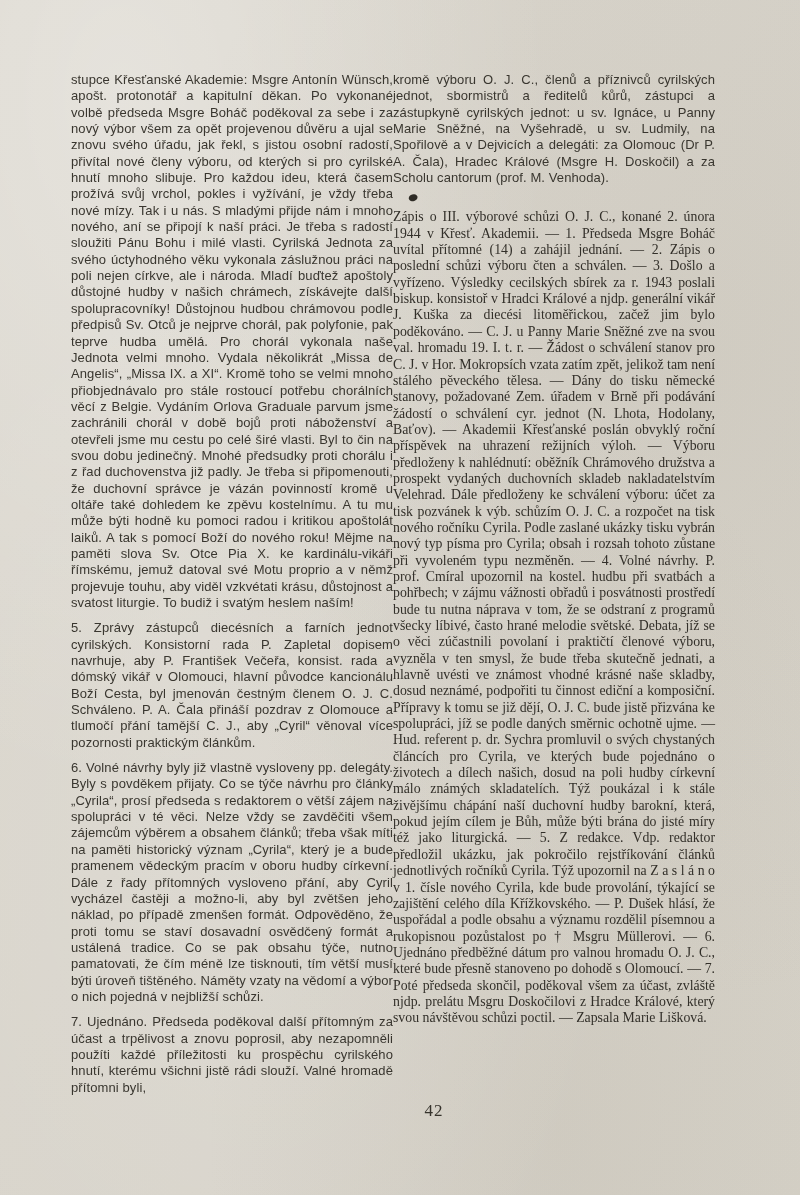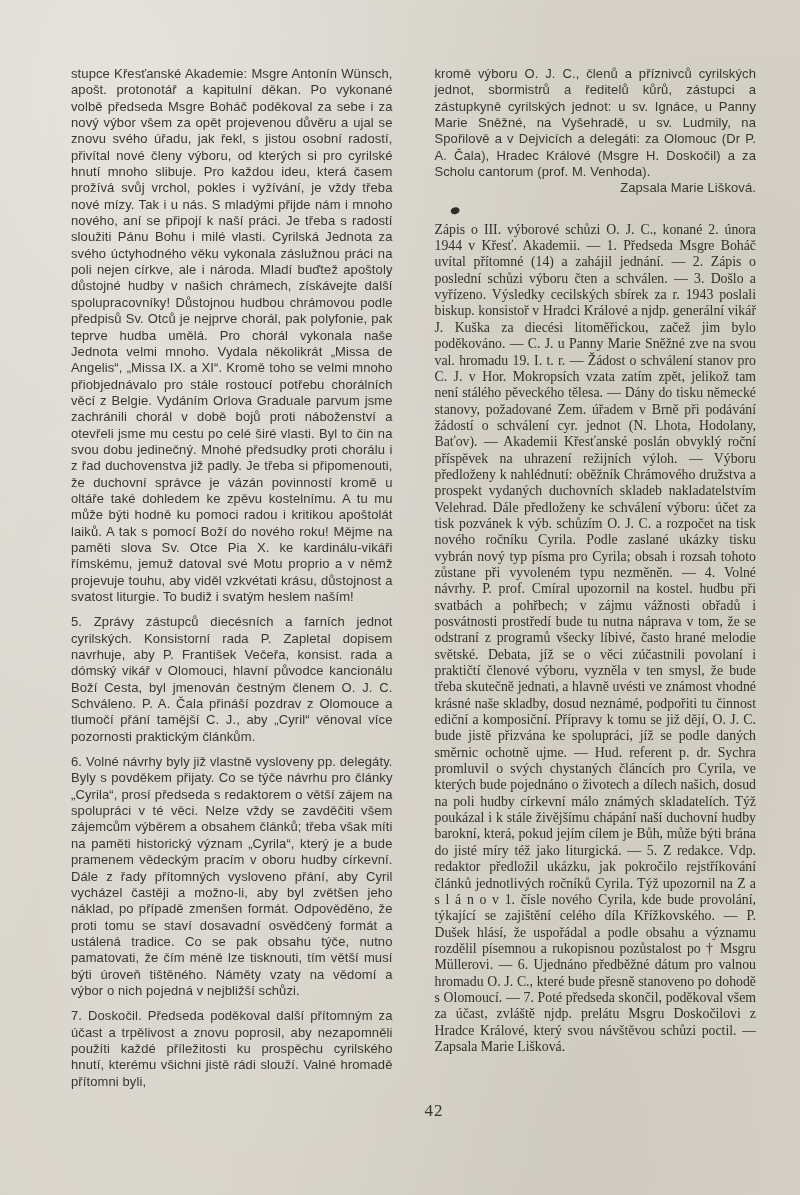--- a/index.html
+++ b/index.html
@@ -11,23 +11,23 @@
     background-image:
       radial-gradient(ellipse at 15% 8%,  rgba(255,255,255,0.30), rgba(255,255,255,0) 45%),
       radial-gradient(ellipse at 85% 30%, rgba(142,132,114,0.10), rgba(142,132,114,0) 55%),
       radial-gradient(ellipse at 30% 70%, rgba(255,255,255,0.12), rgba(255,255,255,0) 50%),
       radial-gradient(ellipse at 70% 95%, rgba(142,132,114,0.10), rgba(142,132,114,0) 45%),
       linear-gradient(115deg, #dbd7ce 0%, #d8d4cb 55%, #d5d1c7 100%);
     overflow:hidden;
     font-kerning:normal;
   }
   .columns {
-    position:absolute; left:71px; top:66px;
+    position:absolute; left:71px; top:72px;
     width:685px;
-    display:flex; gap:42px;
+    display:flex; 
     align-items:flex-start;
   }
   .col { width:322px; }
   .para {
     margin:0 0 9px 0;
     text-align:justify;
     text-justify:inter-word;
   }
   .para:last-child { margin-bottom:0; }
   .sans {
@@ -69,28 +69,27 @@
 <body>
 
 <div class="page">
 
   <div class="columns">
 
     <div class="col">
         <p class="para sans"><span>stupce Křesťanské Akademie: Msgre Antonín Wünsch, apošt. protonotář a kapitulní děkan. Po vykonané volbě předseda Msgre Boháč poděkoval za sebe i za nový výbor všem za opět projevenou důvěru a ujal se znovu svého úřadu, jak řekl, s jistou osobní radostí, přivítal nové členy výboru, od kterých si pro cyrilské hnutí mnoho slibuje. Pro každou ideu, která časem prožívá svůj vrchol, pokles i vyžívání, je vždy třeba nové mízy. Tak i u nás. S mladými přijde nám i mnoho nového, aní se připojí k naší práci. Je třeba s radostí sloužiti Pánu Bohu i milé vlasti. Cyrilská Jednota za svého úctyhodného věku vykonala záslužnou práci na poli nejen církve, ale i národa. Mladí buďtež apoštoly důstojné hudby v našich chrámech, získávejte další spolupracovníky! Důstojnou hudbou chrámovou podle předpisů Sv. Otců je nejprve chorál, pak polyfonie, pak teprve hudba umělá. Pro chorál vykonala naše Jednota velmi mnoho. Vydala několikrát „Missa de Angelis“, „Missa IX. a XI“. Kromě toho se velmi mnoho přiobjednávalo pro stále rostoucí potřebu chorálních věcí z Belgie. Vydáním Orlova Graduale parvum jsme zachránili chorál v době bojů proti náboženství a otevřeli jsme mu cestu po celé širé vlasti. Byl to čin na svou dobu jedinečný. Mnohé předsudky proti chorálu i z řad duchovenstva již padly. Je třeba si připomenouti, že duchovní správce je vázán povinností kromě u oltáře také dohledem ke zpěvu kostelnímu. A tu mu může býti hodně ku pomoci radou i kritikou apoštolát laiků. A tak s pomocí Boží do nového roku! Mějme na paměti slova Sv. Otce Pia X. ke kardinálu-vikáři římskému, jemuž datoval své Motu proprio a v němž projevuje touhu, aby viděl vzkvétati krásu, důstojnost a svatost liturgie. To budiž i svatým heslem naším!</span></p>
         <p class="para sans"><span>5. </span><b>Zprávy zástupců diecésních a farních jednot cyrilských.</b><span> Konsistorní rada P. Zapletal dopisem navrhuje, aby P. František Večeřa, konsist. rada a dómský vikář v Olomouci, hlavní původce kancionálu Boží Cesta, byl jmenován čestným členem O. J. C. Schváleno. P. A. Čala přináší pozdrav z Olomouce a tlumočí přání tamější C. J., aby „Cyril“ věnoval více pozornosti praktickým článkům.</span></p>
         <p class="para sans"><span>6. </span><b>Volné návrhy</b><span> byly již vlastně vysloveny pp. delegáty. Byly s povděkem přijaty. Co se týče návrhu pro články „Cyrila“, prosí předseda s redaktorem o větší zájem na spolupráci v té věci. Nelze vždy se zavděčiti všem zájemcům výběrem a obsahem článků; třeba však míti na paměti historický význam „Cyrila“, který je a bude pramenem vědeckým pracím v oboru hudby církevní. Dále z řady přítomných vysloveno přání, aby Cyril vycházel častěji a možno-li, aby byl zvětšen jeho náklad, po případě zmenšen formát. Odpověděno, že proti tomu se staví dosavadní osvědčený formát a ustálená tradice. Co se pak obsahu týče, nutno pamatovati, že čím méně lze tisknouti, tím větší musí býti úroveň tištěného. Náměty vzaty na vědomí a výbor o nich pojedná v nejbližší schůzi.</span></p>
-        <p class="para sans"><span>7. </span><b>Doskočil.</b><span> Předseda poděkoval další přítomným za účast a trpělivost a znovu poprosil, aby nezapomněli použíti každé příležitosti ku prospěchu cyrilského hnutí, kterému všichni jistě rádi slouží. Valné hromadě přítomni byli,</span></p>
+        <p class="para sans"><span>7. </span><b>Ujednáno.</b><span> Předseda poděkoval další přítomným za účast a trpělivost a znovu poprosil, aby nezapomněli použíti každé příležitosti ku prospěchu cyrilského hnutí, kterému všichni jistě rádi slouží. Valné hromadě přítomni byli,</span></p>
       </div>
 
     <div class="col">
       <div>
           <p class="para sans"><span>kromě výboru O. J. C., členů a příznivců cyrilských jednot, sbormistrů a ředitelů kůrů, zástupci a zástupkyně cyrilských jednot: u sv. Ignáce, u Panny Marie Sněžné, na Vyšehradě, u sv. Ludmily, na Spořilově a v Dejvicích a delegáti: za Olomouc (Dr P. A. Čala), Hradec Králové (Msgre H. Doskočil) a za Scholu cantorum (prof. M. Venhoda).</span></p>
         </div>
-      <div class="para sans signature">Zapsala Marie Lišková.</div>
       <div>
         <span class="separator-mark">●</span>
       </div>
       <div>
           <p class="para serif"><b>Zápis o III. výborové schůzi O. J. C.,</b><span> konané 2. února 1944 v Křesť. Akademii. — 1. </span><b>Předseda</b><span> Msgre Boháč uvítal přítomné (14) a </span><b>zahájil jednání.</b><span> — 2. </span><b>Zápis</b><span> o poslední schůzi výboru </span><b>čten a schválen.</b><span> — 3. </span><b>Došlo a vyřízeno.</b><span> Výsledky cecilských sbírek za r. 1943 poslali biskup. konsistoř v Hradci Králové a njdp. generální vikář J. Kuška za diecési litoměřickou, začež jim bylo poděkováno. — C. J. u Panny Marie Sněžné zve na svou val. hromadu 19. I. t. r. — Žádost o schválení stanov pro C. J. v Hor. Mokropsích vzata zatím zpět, jelikož tam není stálého pěveckého tělesa. — Dány do tisku německé stanovy, požadované Zem. úřadem v Brně při podávání žádostí o schválení cyr. jednot (N. Lhota, Hodolany, Baťov). — Akademii Křesťanské poslán obvyklý roční příspěvek na uhrazení režijních výloh. — Výboru předloženy k nahlédnutí: oběžník Chrámového družstva a prospekt vydaných duchovních skladeb nakladatelstvím Velehrad. Dále předloženy ke schválení výboru: účet za tisk pozvánek k výb. schůzím O. J. C. a rozpočet na tisk nového ročníku Cyrila. Podle zaslané ukázky tisku vybrán nový typ písma pro Cyrila; obsah i rozsah tohoto zůstane při vyvoleném typu nezměněn. — 4. </span><b>Volné návrhy.</b><span> P. prof. Cmíral upozornil na kostel. hudbu při svatbách a pohřbech; v zájmu vážnosti obřadů i posvátnosti prostředí bude tu nutna náprava v tom, že se odstraní z programů všecky líbivé, často hrané melodie světské. Debata, jíž se o věci zúčastnili povolaní i praktičtí členové výboru, vyzněla v ten smysl, že bude třeba skutečně jednati, a hlavně uvésti ve známost vhodné krásné naše skladby, dosud neznámé, podpořiti tu činnost ediční a komposiční. Přípravy k tomu se již dějí, O. J. C. bude jistě přizvána ke spolupráci, jíž se podle daných směrnic ochotně ujme. — Hud. referent p. dr. Sychra promluvil o svých chystaných článcích pro Cyrila, ve kterých bude pojednáno o životech a dílech našich, dosud na poli hudby církevní málo známých skladatelích. Týž poukázal i k stále živějšímu chápání naší duchovní hudby barokní, která, pokud jejím cílem je Bůh, může býti brána do jisté míry též jako liturgická. — 5. </span><b>Z redakce.</b><span> Vdp. redaktor předložil ukázku, jak pokročilo rejstříkování článků jednotlivých ročníků Cyrila. Týž upozornil na Z a s l á n o v 1. čísle nového Cyrila, kde bude provolání, týkající se zajištění celého díla Křížkovského. — P. Dušek hlásí, že uspořádal a podle obsahu a významu rozdělil písemnou a rukopisnou pozůstalost po † Msgru Müllerovi. — 6. Ujednáno předběžné dátum </span><b>pro valnou hromadu</b><span> O. J. C., které bude přesně stanoveno po dohodě s Olomoucí. — 7. Poté </span><b>předseda skončil,</b><span> poděkoval všem za účast, zvláště njdp. prelátu Msgru Doskočilovi z Hradce Králové, který svou návštěvou schůzi poctil. — Zapsala Marie Lišková.</span></p>
         </div>
     </div>
 
   </div>
 

